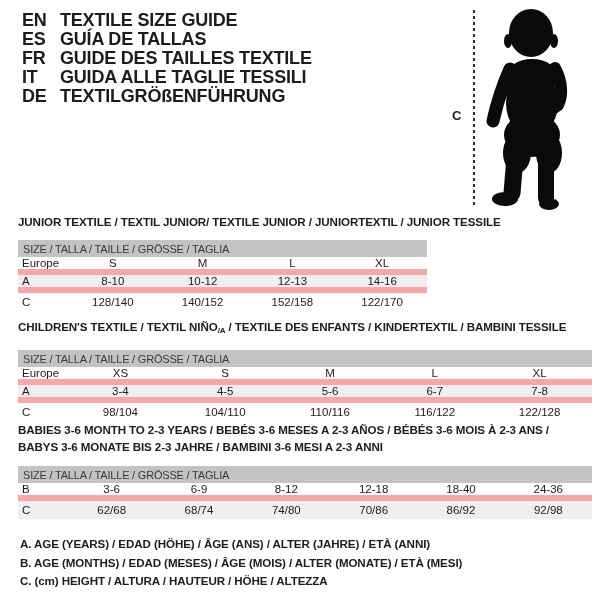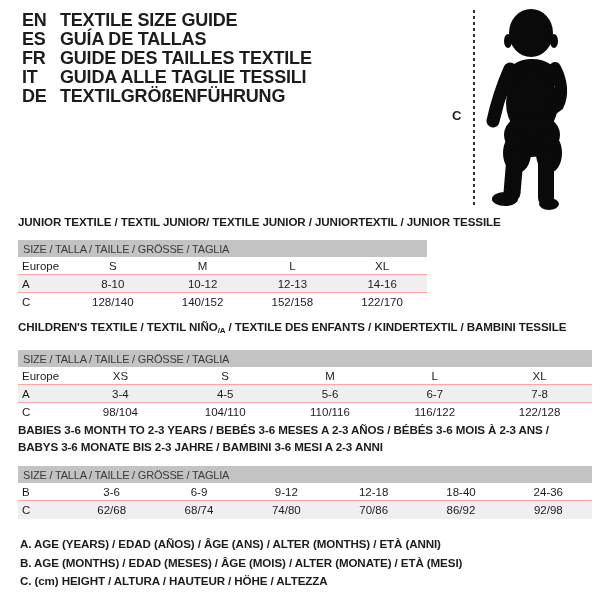--- a/index.html
+++ b/index.html
@@ -27,21 +27,21 @@
   .section-title { font-weight:bold; font-size:11.6px; letter-spacing:-0.1px; line-height:14px; white-space:nowrap; }
   .title-2line { line-height:17px; }
   .size-bar {
     height:17px; background:#c3c3c3; display:flex; align-items:center;
     padding-left:5px; box-sizing:border-box;
     font-size:11px; color:#3a3a3a; letter-spacing:-0.2px;
   }
   .gap11 { margin-top:11px; }
   .gap12 { margin-top:12px; }
 
-  .trow { display:flex; height:18px; align-items:center; font-size:11.5px; border-bottom:1px solid #fca5a5; box-sizing:border-box; }
+  .trow { display:flex; height:18px; align-items:center; font-size:11.5px; border-bottom:6px solid #fca5a5; box-sizing:border-box; }
   .trow:last-child { border-bottom:none; }
   .trow.shaded { background:#efefef; }
   .tlabel { width:46px; padding-left:4px; flex:0 0 auto; }
   .tcell { flex:1 1 0; text-align:center; }
 
   #junior-section   { left:18px; top:215px; width:409px; }
   #children-section { left:18px; top:320px; width:574px; }
   #babies-section   { left:18px; top:421px; width:574px; }
 
   .subsc { font-size:8px; vertical-align:-2px; }
@@ -162,34 +162,34 @@
   <div class="section-title title-2line">
     <div>BABIES 3-6 MONTH TO 2-3 YEARS / BEBÉS 3-6 MESES A 2-3 AÑOS / BÉBÉS 3-6 MOIS À 2-3 ANS /</div>
     <div>BABYS 3-6 MONATE BIS 2-3 JAHRE / BAMBINI 3-6 MESI A 2-3 ANNI</div>
   </div>
   <div class="size-bar gap11">SIZE / TALLA / TAILLE / GRÖSSE / TAGLIA</div>
   <div>
     <div class="trow">
       <div class="tlabel">B</div>
       <div class="tcell">3-6</div>
       <div class="tcell">6-9</div>
-      <div class="tcell">9-12</div>
+      <div class="tcell">8-12</div>
       <div class="tcell">12-18</div>
       <div class="tcell">18-40</div>
       <div class="tcell">24-36</div>
     </div>
     <div class="trow shaded">
       <div class="tlabel">C</div>
       <div class="tcell">62/68</div>
       <div class="tcell">68/74</div>
       <div class="tcell">74/80</div>
       <div class="tcell">70/86</div>
       <div class="tcell">86/92</div>
       <div class="tcell">92/98</div>
     </div>
   </div>
 </div>
 
 <div class="abs legend">
-  <div class="legend-line">A. AGE (YEARS) / EDAD (AÑOS) / ÂGE (ANS) / ALTER (MONTHS) / ETÀ (ANNI)</div>
+  <div class="legend-line">A. AGE (YEARS) / EDAD (HÖHE) / ÂGE (ANS) / ALTER (JAHRE) / ETÀ (ANNI)</div>
   <div class="legend-line">B. AGE (MONTHS) / EDAD (MESES) / ÂGE (MOIS) / ALTER (MONATE) / ETÀ (MESI)</div>
   <div class="legend-line">C. (cm) HEIGHT / ALTURA / HAUTEUR / HÖHE / ALTEZZA</div>
 </div>
 
 </body></html>

